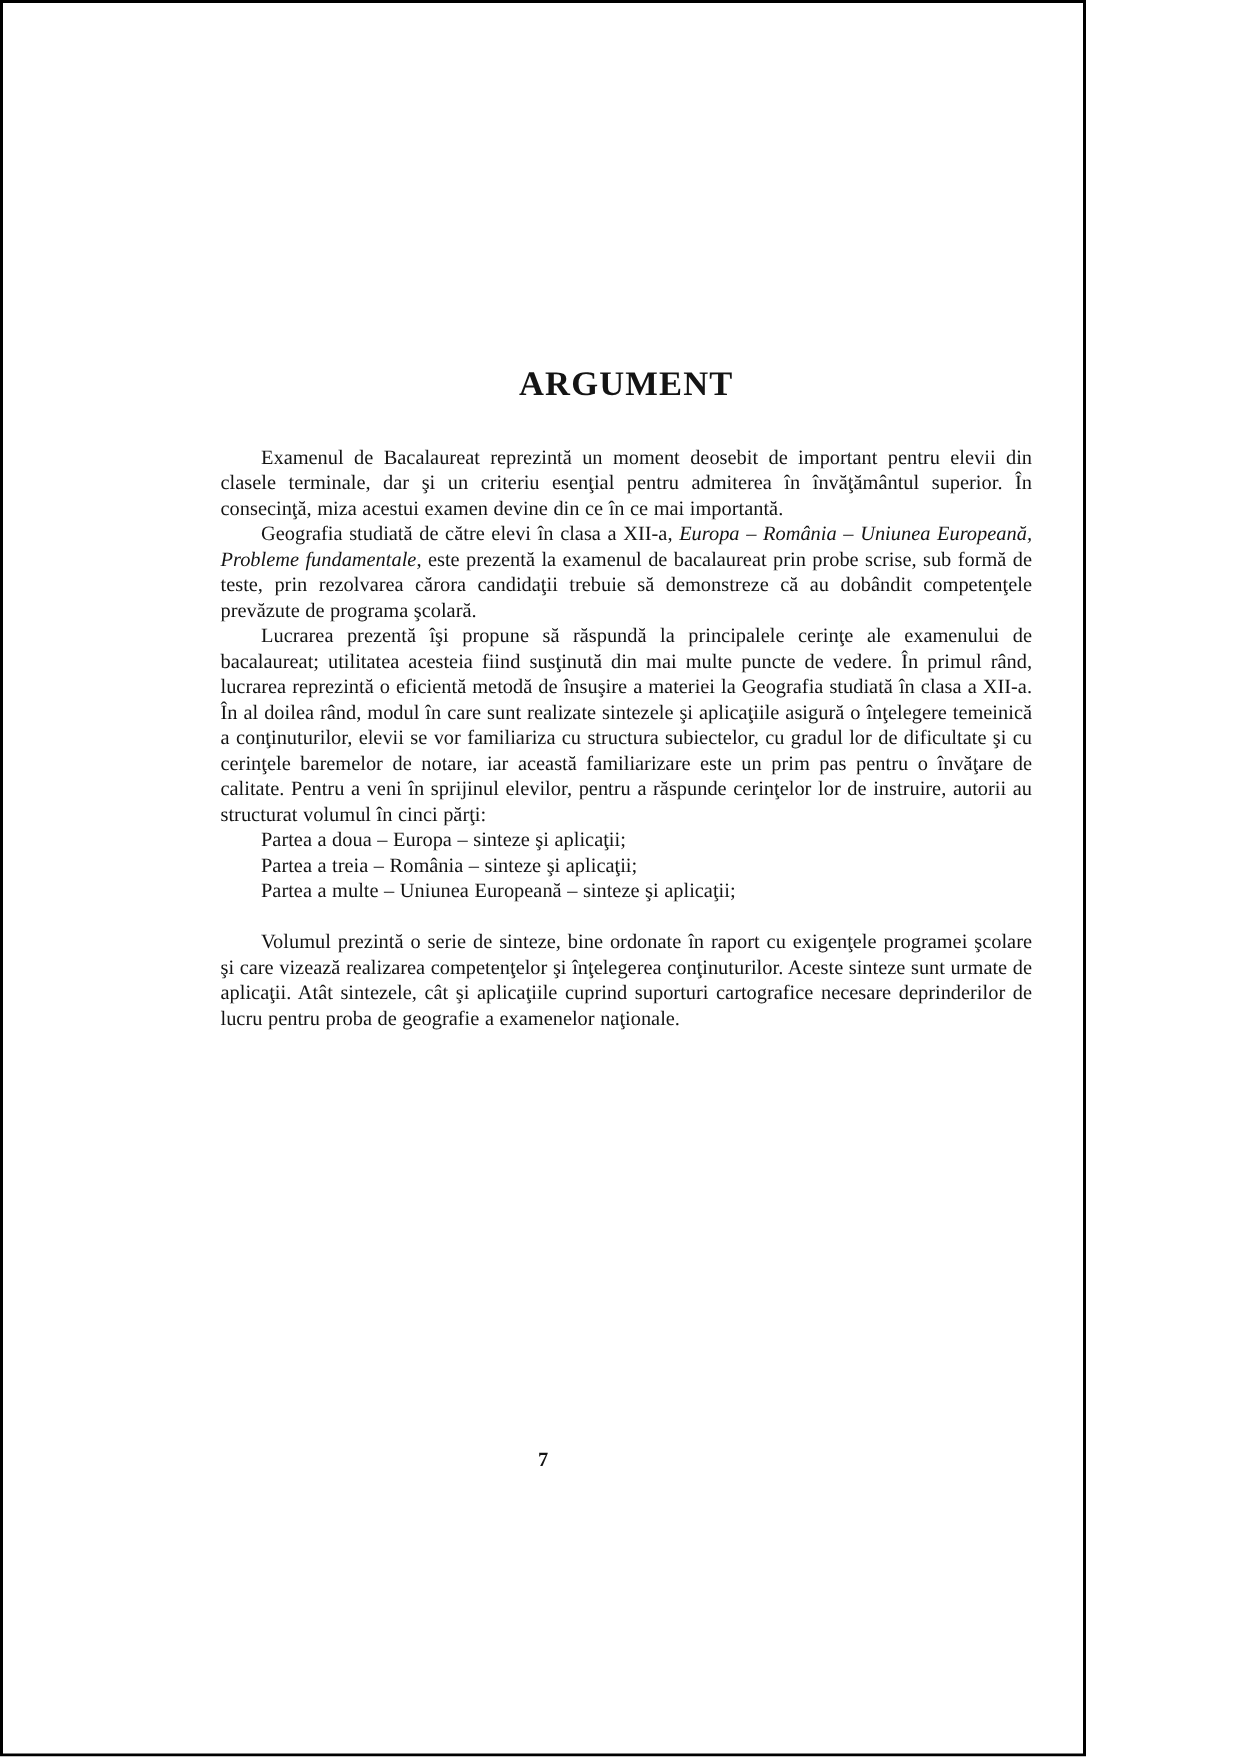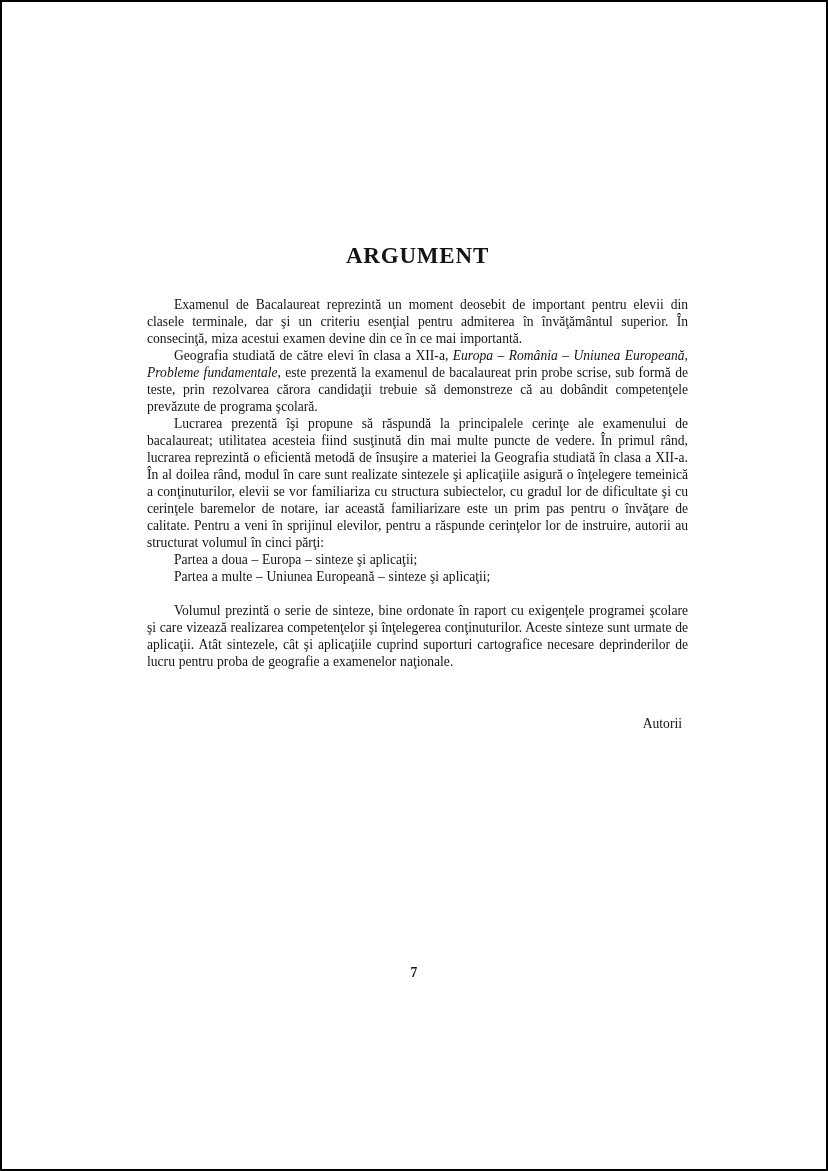--- a/index.html
+++ b/index.html
@@ -2,21 +2,21 @@
 <html><head>
 <meta charset="utf-8">
 <style>
   html, body {
     margin: 0;
     padding: 0;
     background: #ffffff;
   }
   .page {
     position: relative;
-    width: 828px;
+    width: 724px;
     height: 1171px;
     box-sizing: border-box;
     background: #ffffff;
     border: 2px solid #000000;
     font-family: "Liberation Serif", "DejaVu Serif", serif;
     color: #141414;
     overflow: hidden;
   }
   .content {
     position: absolute;
@@ -64,19 +64,19 @@
 <body>
 
 <div class="page">
   <div class="content">
     <h1 class="title">ARGUMENT</h1>
     <div id="paragraphs">
         <p class="para"><span>Examenul de Bacalaureat reprezintă un moment deosebit de important pentru elevii din clasele terminale, dar şi un criteriu esenţial pentru admiterea în învăţământul superior. În consecinţă, miza acestui examen devine din ce în ce mai importantă.</span></p>
         <p class="para"><span>Geografia studiată de către elevi în clasa a XII-a, </span><span class="it">Europa – România – Uniunea Europeană, Probleme fundamentale</span><span>, este prezentă la examenul de bacalaureat prin probe scrise, sub formă de teste, prin rezolvarea cărora candidaţii trebuie să demonstreze că au dobândit competenţele prevăzute de programa şcolară.</span></p>
         <p class="para"><span>Lucrarea prezentă îşi propune să răspundă la principalele cerinţe ale examenului de bacalaureat; utilitatea acesteia fiind susţinută din mai multe puncte de vedere. În primul rând, lucrarea reprezintă o eficientă metodă de însuşire a materiei la Geografia studiată în clasa a XII-a. În al doilea rând, modul în care sunt realizate sintezele şi aplicaţiile asigură o înţelegere temeinică a conţinuturilor, elevii se vor familiariza cu structura subiectelor, cu gradul lor de dificultate şi cu cerinţele baremelor de notare, iar această familiarizare este un prim pas pentru o învăţare de calitate. Pentru a veni în sprijinul elevilor, pentru a răspunde cerinţelor lor de instruire, autorii au structurat volumul în cinci părţi:</span></p>
         <p class="para"><span>Partea a doua – Europa – sinteze şi aplicaţii;</span></p>
+        <p class="para"><span>Partea a treia – România – sinteze şi aplicaţii;</span></p>
         <p class="para"><span>Partea a multe – Uniunea Europeană – sinteze şi aplicaţii;</span></p>
         <p class="para gap"><span>Volumul prezintă o serie de sinteze, </span><span class="bd">bine ordonate</span><span> în raport cu exigenţele programei şcolare şi care vizează realizarea competenţelor şi înţelegerea conţinuturilor. Aceste sinteze sunt urmate de </span><span class="bd">aplicaţii. A</span><span>tât sintezele, cât şi aplicaţiile cuprind </span><span class="bd">suporturi cartografice</span><span> necesare deprinderilor de lucru pentru proba de geografie a examenelor naţionale.</span></p>
       </div>
-    <div class="signature">Autorii</div>
   </div>
   <div class="page-number">7</div>
 </div>
 
 </body></html>

